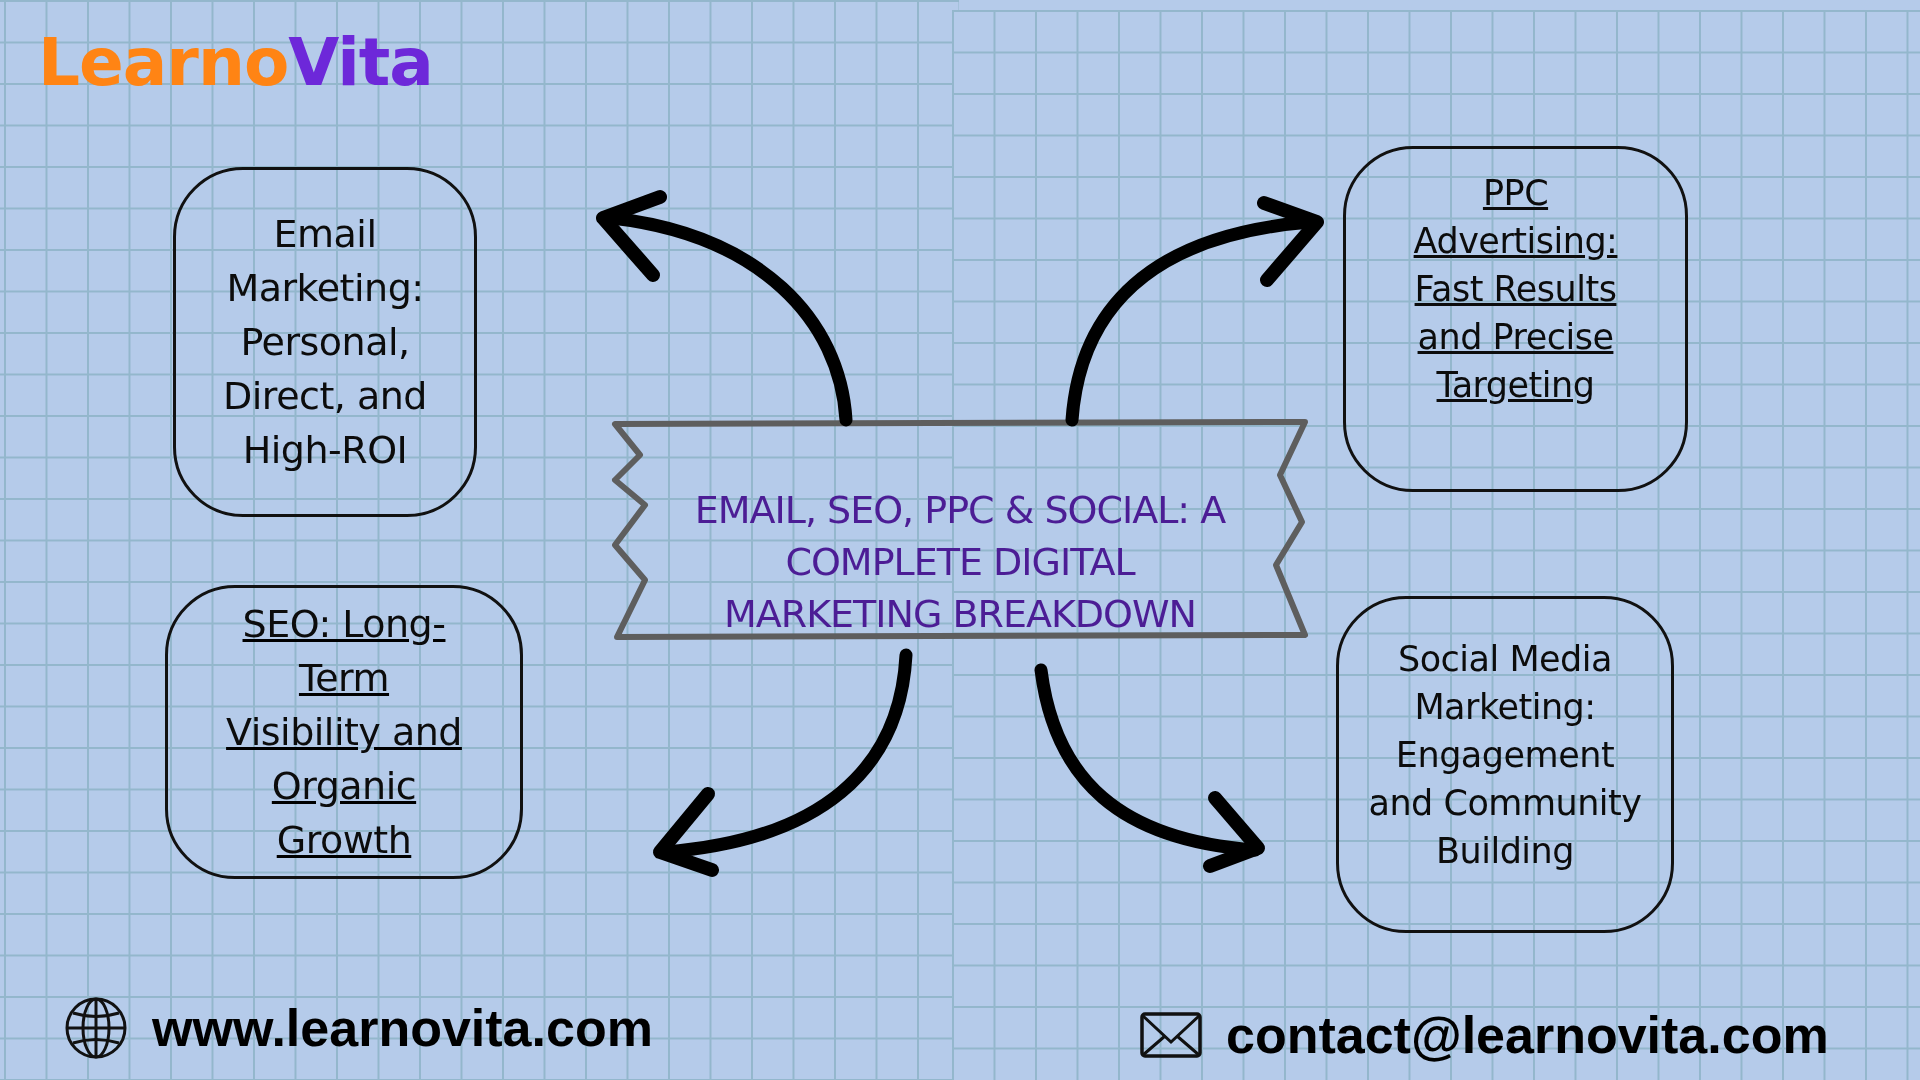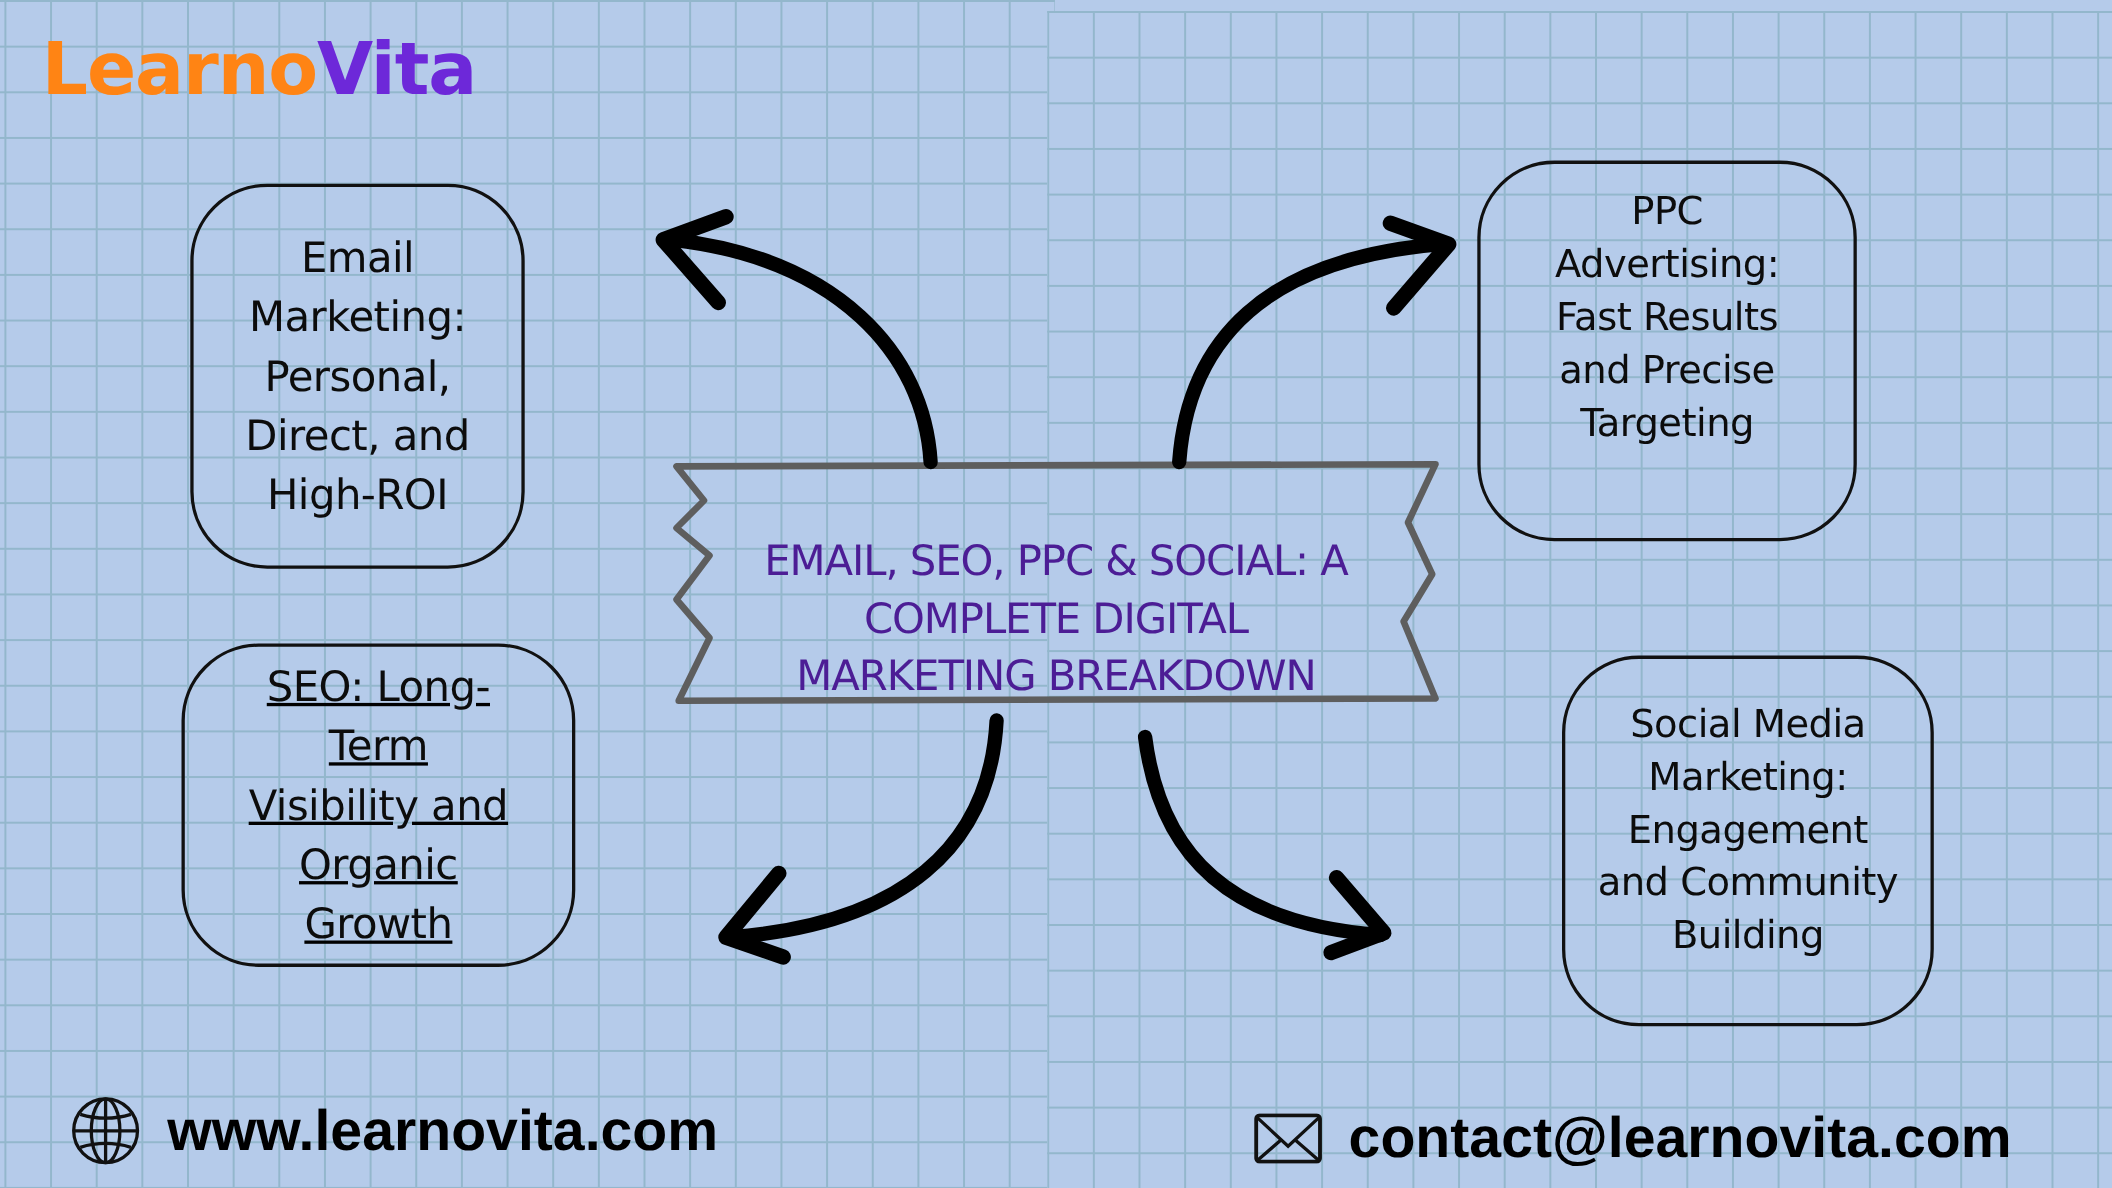--- a/index.html
+++ b/index.html
@@ -39,21 +39,21 @@
     box-sizing:border-box;
   }
   .box-text {
     font-family:"DejaVu Sans", sans-serif; font-size:38px; line-height:54px;
     color:#0c0c0c; letter-spacing:-0.5px; padding:0 20px;
   }
   .box-text span { display:block; }
   #box-email { left:173px; top:167px; width:304px; height:350px; }
   #box-ppc   { left:1343px; top:146px; width:345px; height:346px; }
   #box-seo   { left:165px; top:585px; width:358px; height:294px;text-decoration:underline; }
-  #box-social{ left:1420px; top:596px; width:338px; height:337px; }
+  #box-social{ left:1336px; top:596px; width:338px; height:337px; }
   #box-ppc .box-text, #box-social .box-text { font-size:35px; line-height:48px; }
   .banner-svg { position:absolute; left:0; top:0; }
   .banner-title {
     position:absolute; left:640px; top:440px; width:640px; text-align:center;
     font-family:"DejaVu Sans", sans-serif; font-size:38px; line-height:52px;
     color:#4c1d95; letter-spacing:-1px;margin-top:44px;
   }
   .banner-title span { display:block; }
   .footer-item { position:absolute; display:flex; align-items:center; }
   .footer-text {
@@ -108,21 +108,21 @@
   <div class="box-text">
     <span>Email</span>
     <span>Marketing:</span>
     <span>Personal,</span>
     <span>Direct, and</span>
     <span>High-ROI</span>
   </div>
 </div>
 
 <div class="box" id="box-ppc">
-  <div class="box-text" style="margin-top:-60px;">
+  <div class="box-text" style="margin-top:-60px;text-decoration:underline;">
     <span>PPC</span>
     <span>Advertising:</span>
     <span>Fast Results</span>
     <span>and Precise</span>
     <span>Targeting</span>
   </div>
 </div>
 
 <div class="box" id="box-seo">
   <div class="box-text">

